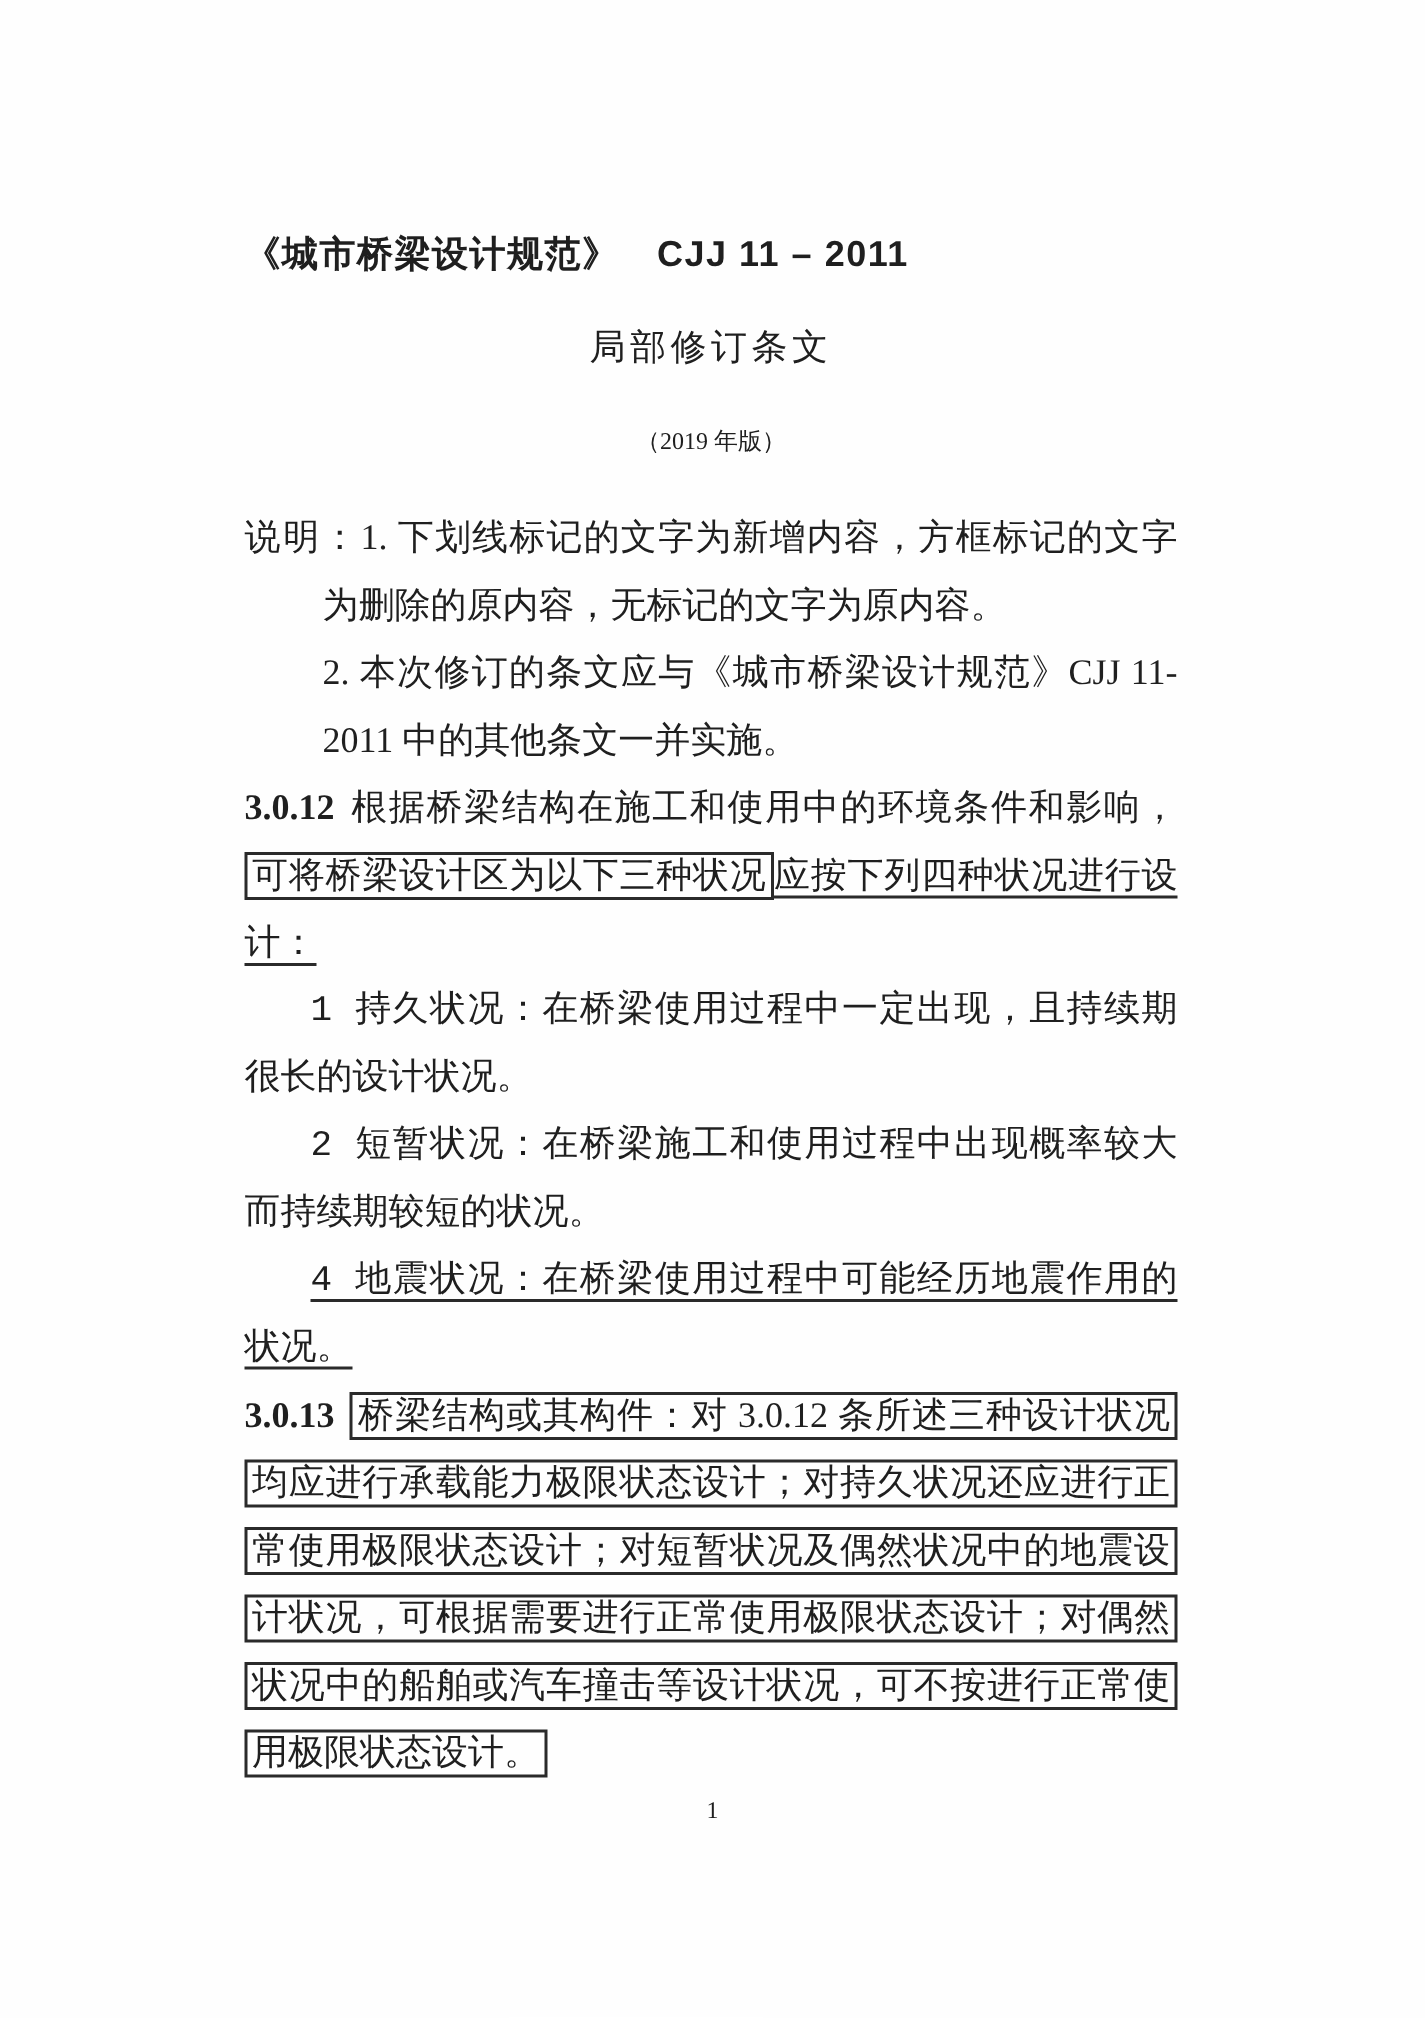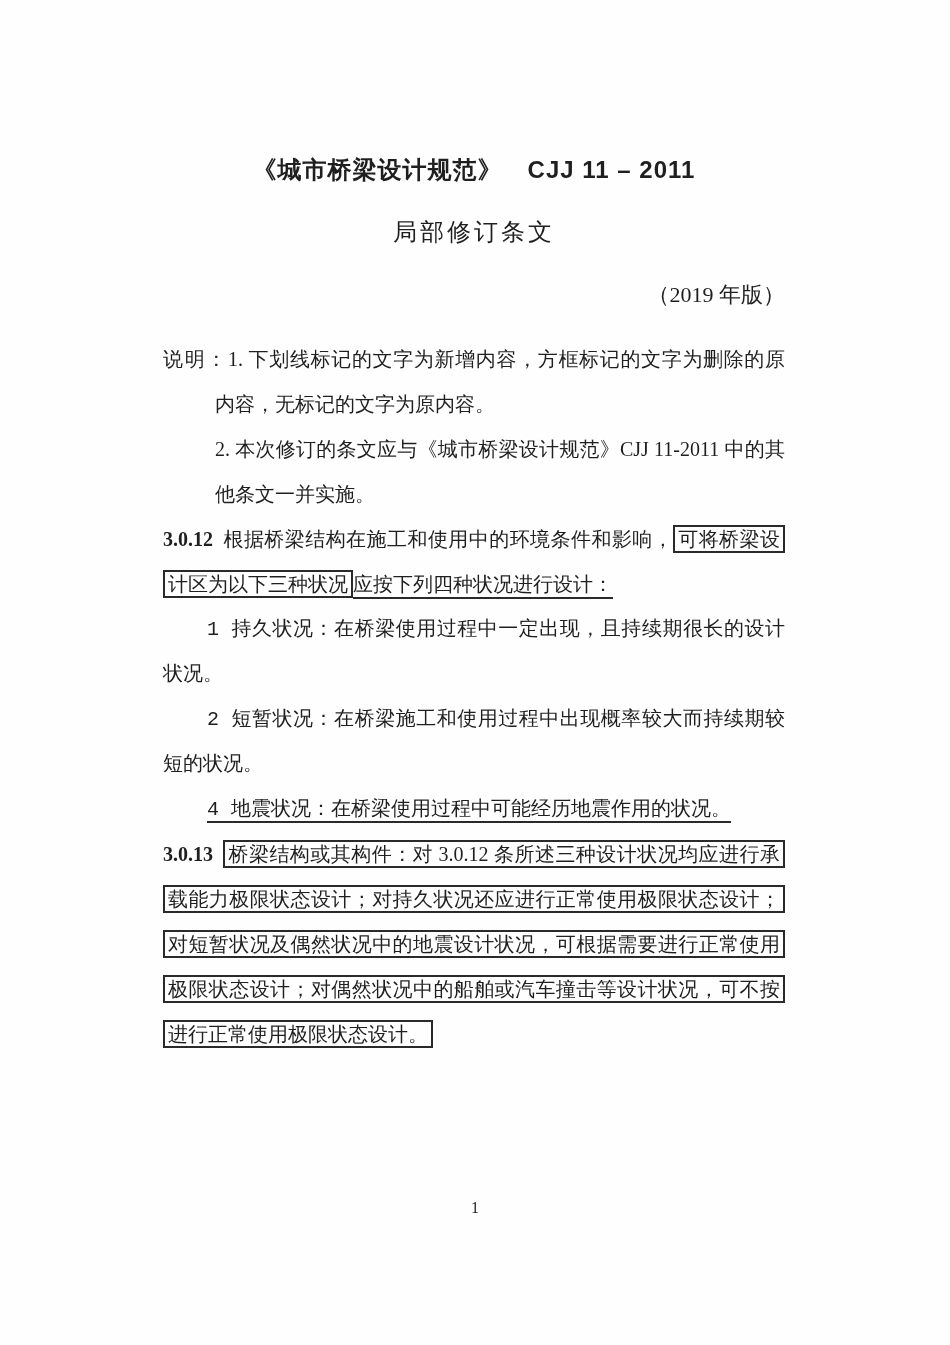--- a/index.html
+++ b/index.html
@@ -17,46 +17,45 @@
     overflow: hidden;
   }
   .content {
     position: absolute;
     left: 163px;
     top: 0;
     width: 622px;
   }
   .doc-title {
     margin: 155px 0 0 0;
-    text-align: center;
     font-family: "Liberation Sans", "DejaVu Sans", sans-serif;
     font-weight: 700;
     font-size: 24px;
     line-height: 30px;
     letter-spacing: 1px;
     white-space: nowrap;
   }
   .doc-subtitle {
     margin: 32px 0 0 0;
     text-align: center;
     font-family: "Liberation Sans", "DejaVu Sans", sans-serif;
     font-weight: 400;
     font-size: 24px;
     line-height: 30px;
     letter-spacing: 3px;
   }
   .doc-edition {
     margin: 34px 0 0 0;
-    text-align: right;
-    font-size: 22px;
+    text-align: center;
+    font-size: 16px;
     line-height: 28px;
   }
   .body-text {
     margin-top: 28px;
-    font-size: 20px;
+    font-size: 24px;
     line-height: 45px;
     text-align: justify;
   }
   .body-text p {
     margin: 0;
     padding: 0;
   }
   
   p.note {
     padding-left: 52px;

